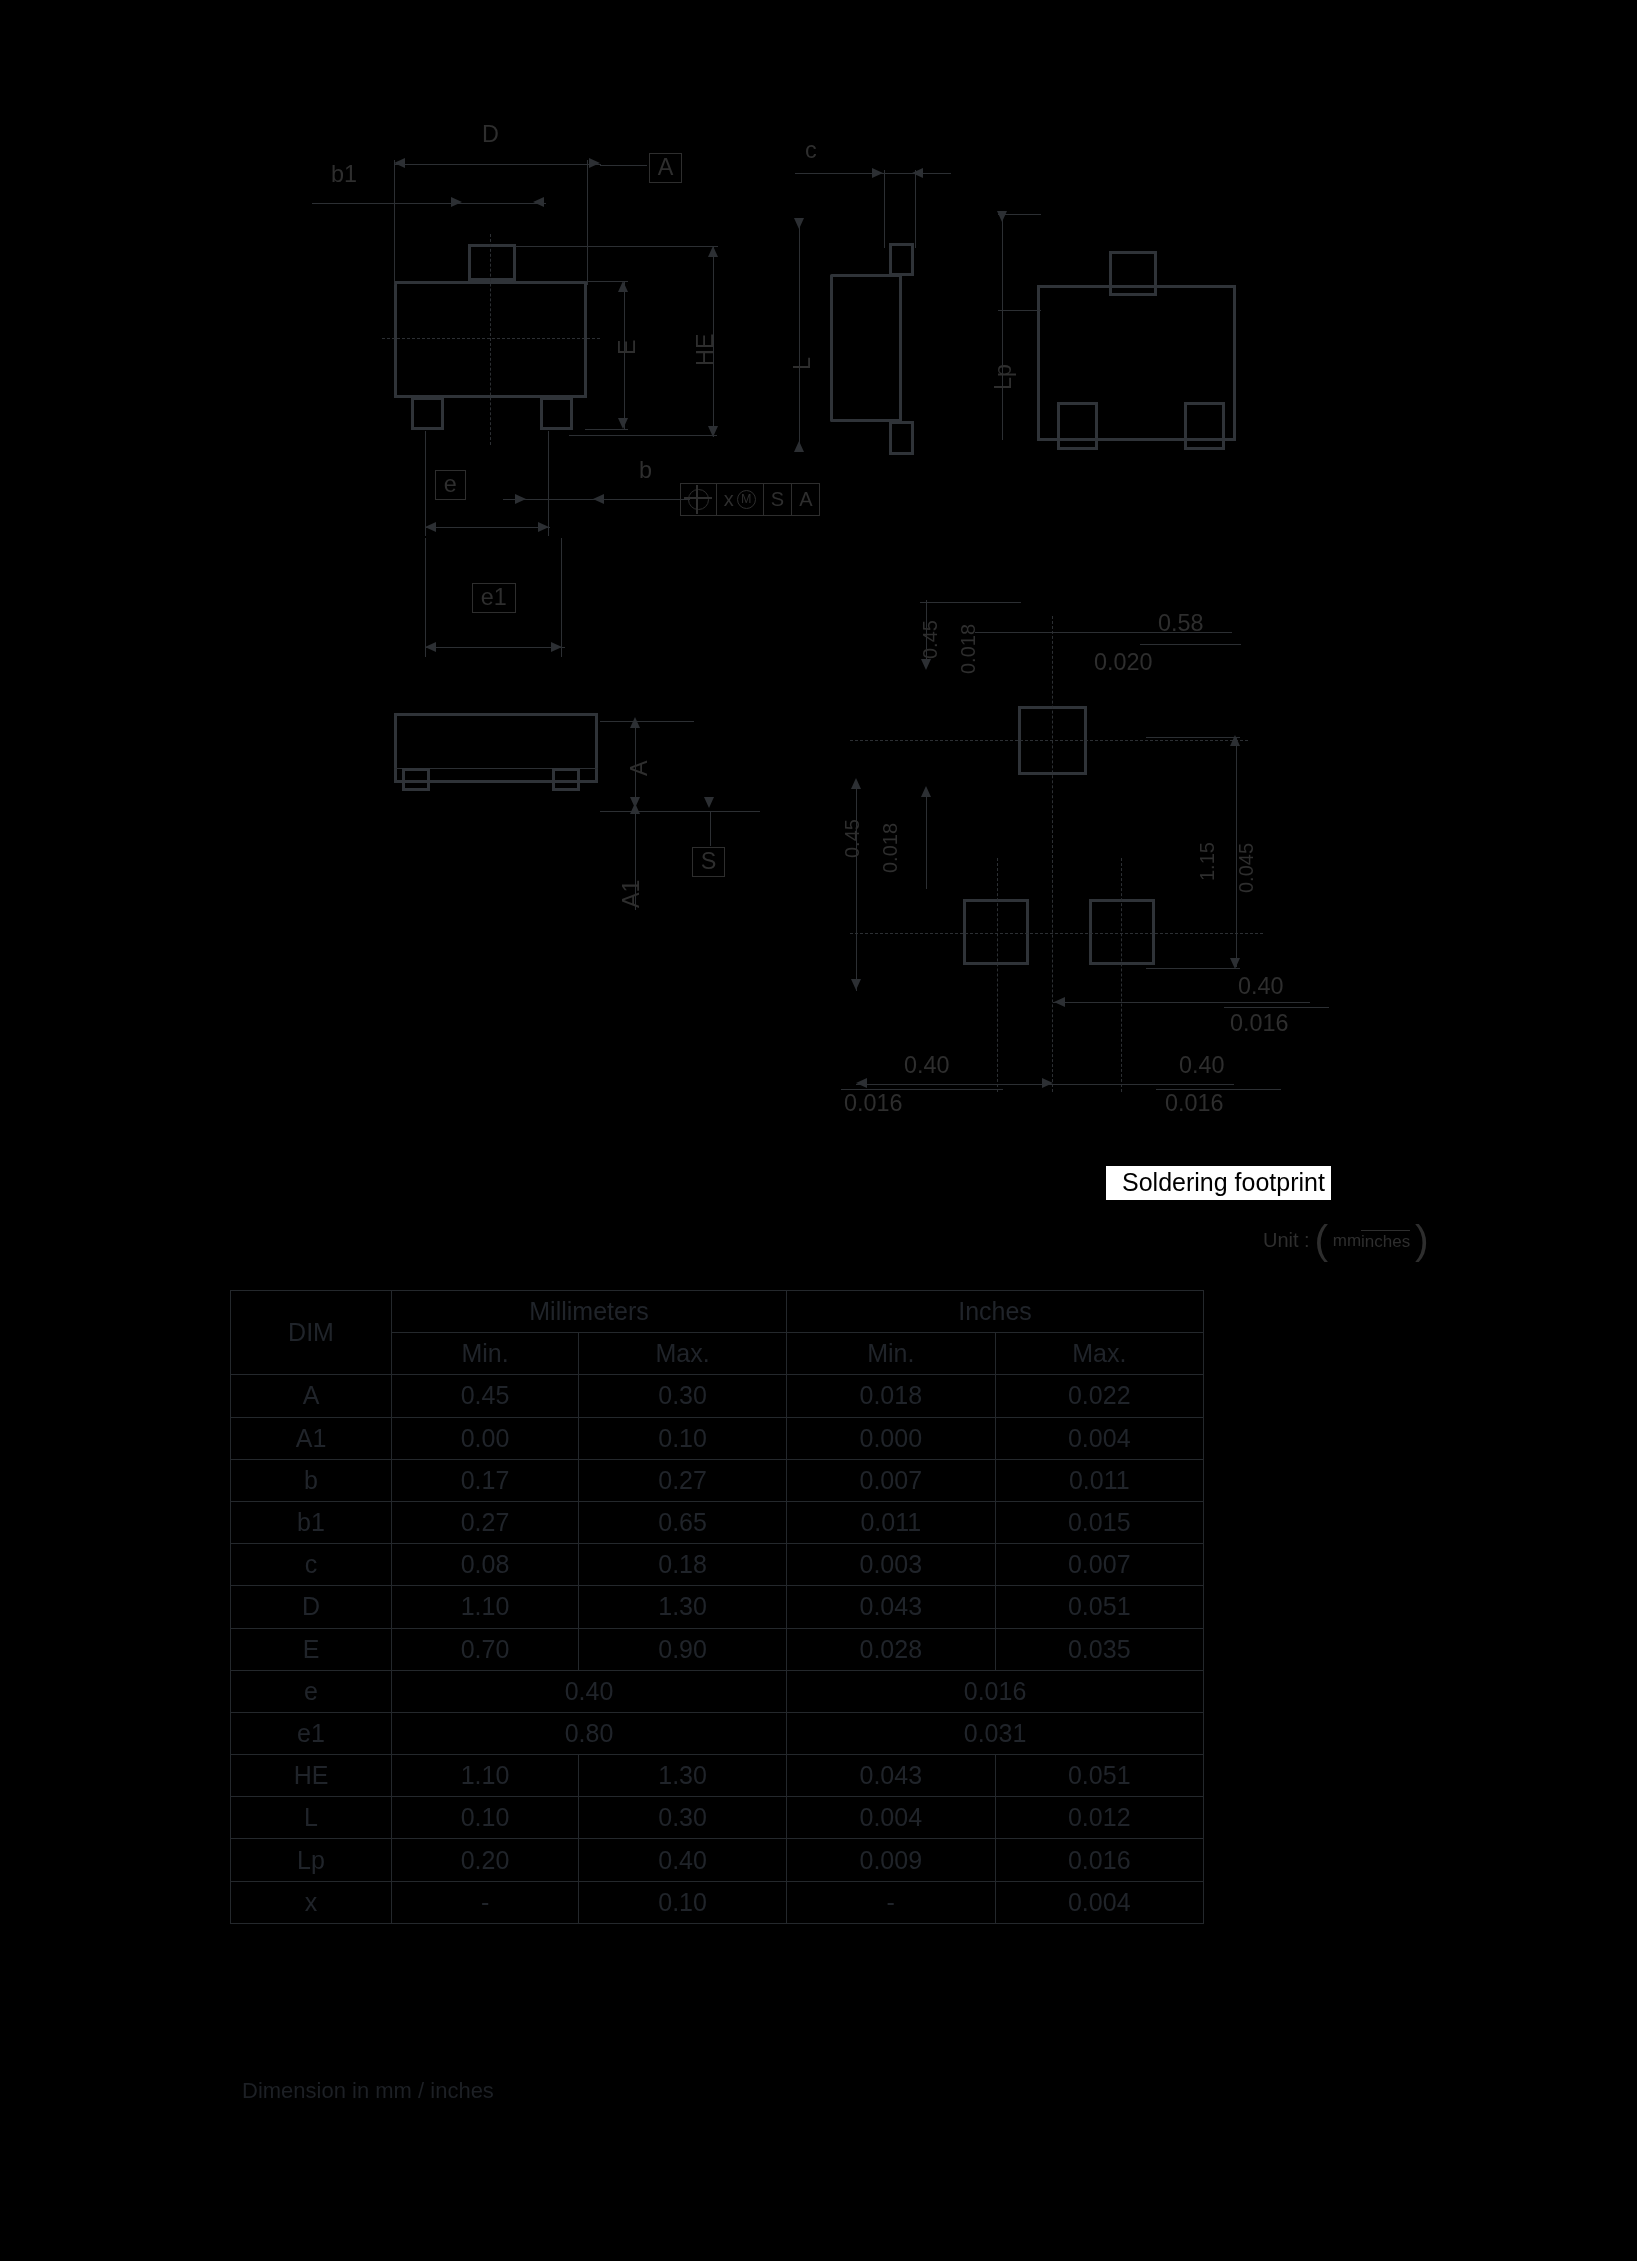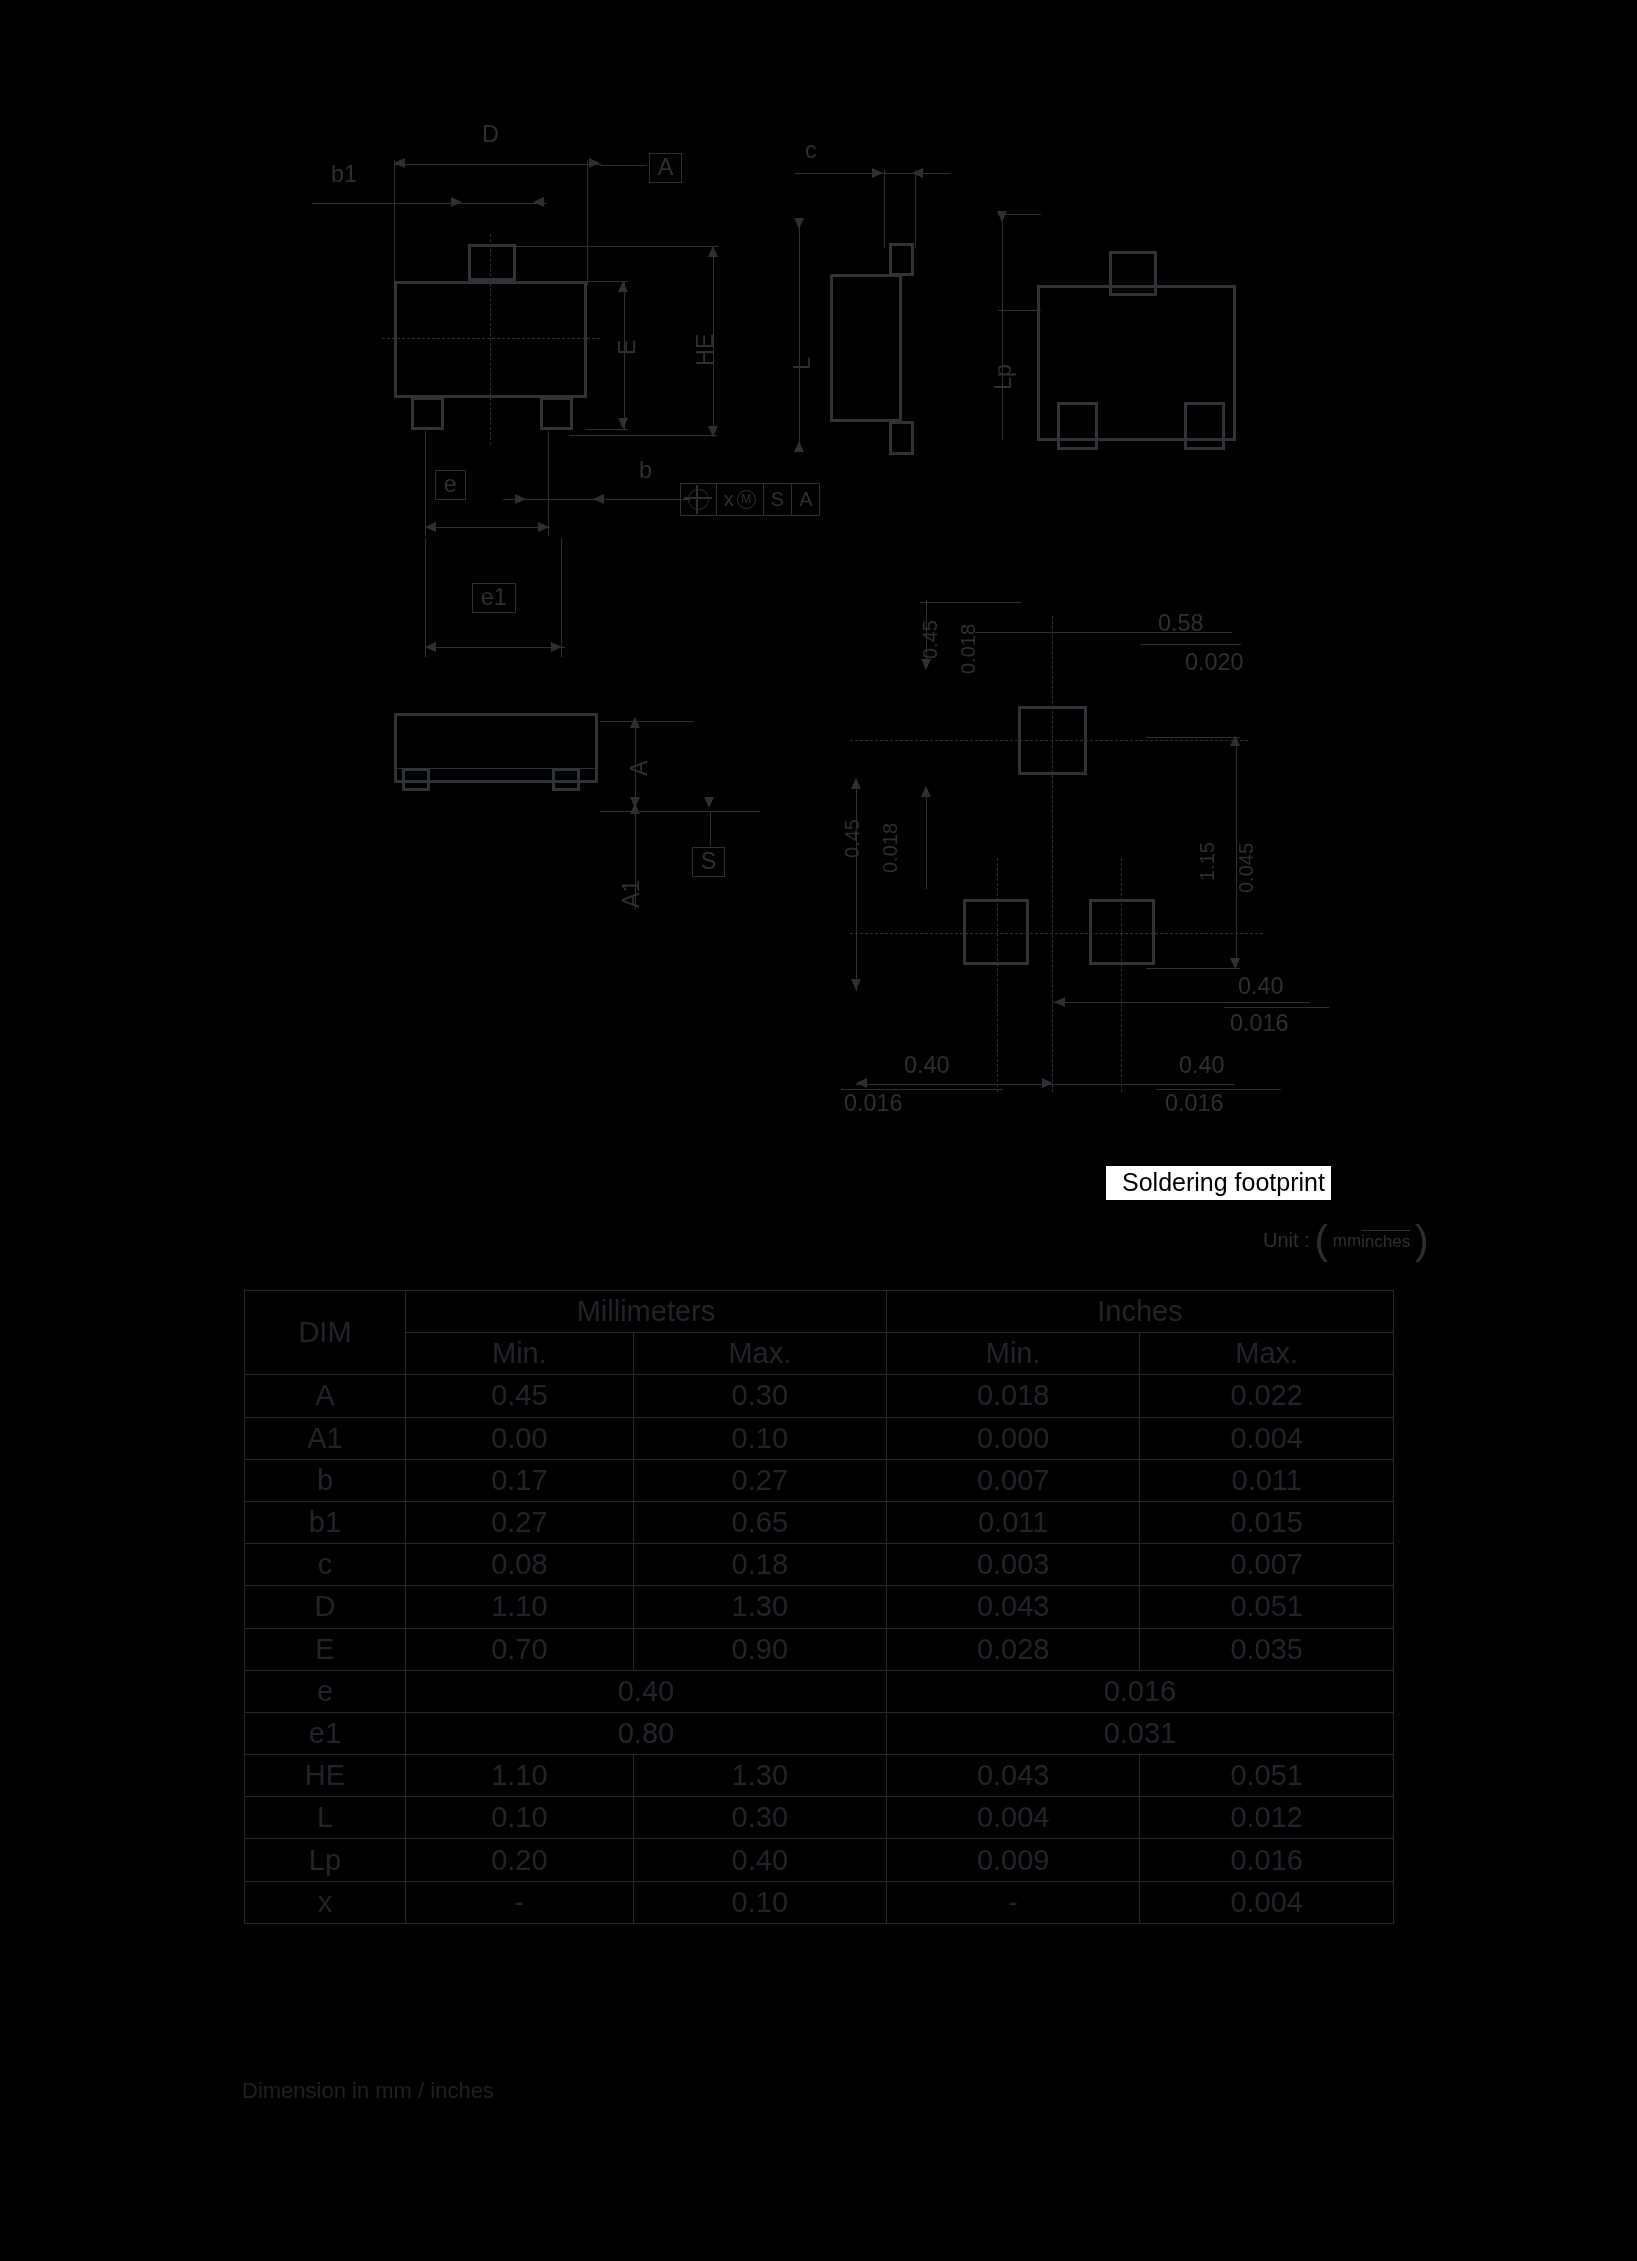--- a/index.html
+++ b/index.html
@@ -161,26 +161,26 @@
     flex-direction: row;
     align-items: center;
     font-size: 17px;
     line-height: 1.15;
   }
   .frac .den { border-top: 1.6px solid #2e2e2e; padding-top: 0.8px; }
 
   
   .dimtable {
     position: absolute;
-    left: 244px;
+    left: 230px;
     top: 1290px;
-    width: 1150px;
+    width: 974px;
     border-collapse: collapse;
     color: #222529;
-    font-size: 29px;
+    font-size: 25px;
   }
   .dimtable th, .dimtable td {
     border: 1.6px solid #24282c;
     text-align: center;
     padding: 3.1px 0;
     font-weight: normal;
     color: #20242a;
     height: 35px;
   }
   .dimtable .dim-col { width: 160px; }
@@ -336,21 +336,21 @@
     <div class="dash-v" style="left:1121px; top:858px; height:234px;"></div>
 
     <div class="dimline-v" style="left:926px; top:600px; height:66px;"></div>
     <div class="arrow arr-d" style="left:921px; top:659px;"></div>
     <div class="line-h" style="left:920px; top:602px; width:101px;"></div>
     <div class="lbl vert small" style="left:920px; top:659px;">0.45</div>
     <div class="lbl vert small" style="left:958px; top:674px;">0.018</div>
 
     <div class="dimline-h" style="left:975px; top:632px; width:257px;"></div>
     <div class="lbl" style="left:1158px; top:612px;">0.58</div>
-    <div class="lbl" style="left:1185px; top:651px;">0.020</div>
+    <div class="lbl" style="left:1094px; top:651px;">0.020</div>
     <div class="line-h" style="left:1140px; top:644px; width:101px;"></div>
 
     <div class="dimline-v" style="left:856px; top:780px; height:211px;"></div>
     <div class="arrow arr-u" style="left:851px; top:778px;"></div>
     <div class="arrow arr-d" style="left:851px; top:979px;"></div>
     <div class="lbl vert small" style="left:842px; top:858px;">0.45</div>
     <div class="lbl vert small" style="left:880px; top:873px;">0.018</div>
     <div class="dimline-v" style="left:926px; top:788px; height:101px;"></div>
     <div class="arrow arr-u" style="left:921px; top:786px;"></div>
 

